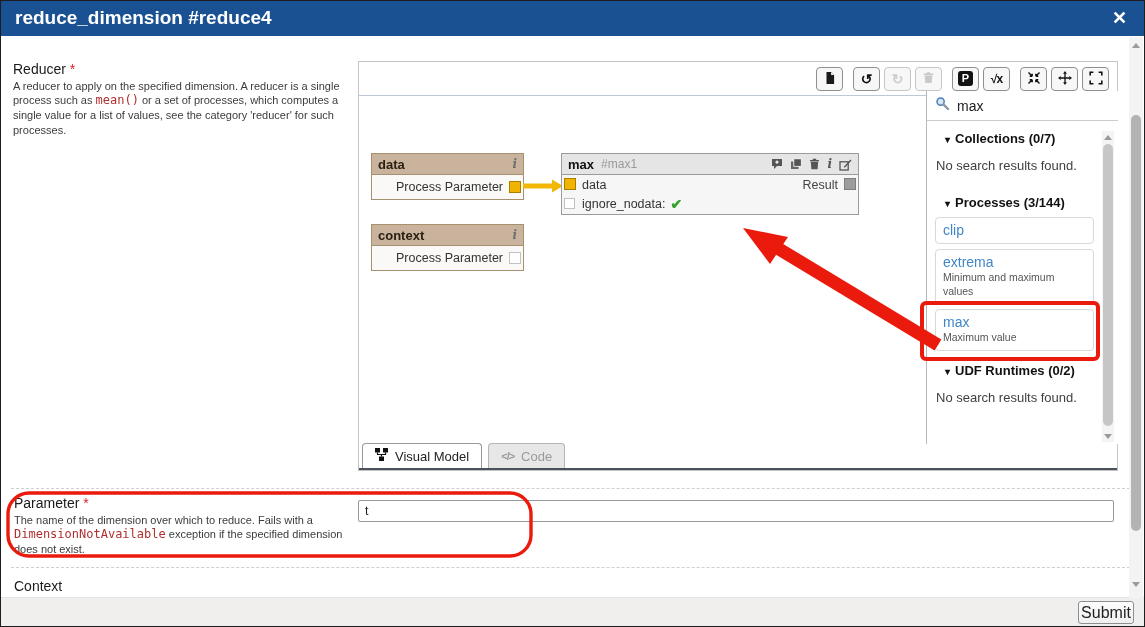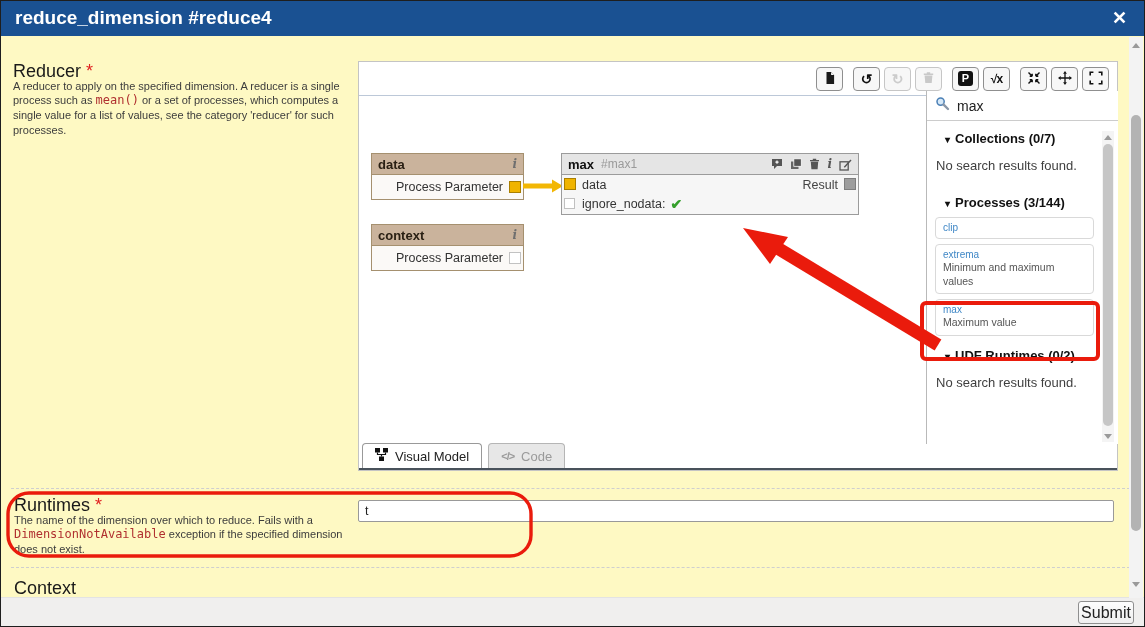--- a/index.html
+++ b/index.html
@@ -1,28 +1,28 @@
 <!DOCTYPE html>
 <html><head>
 <meta charset="utf-8">
 <style>
   * { margin:0; padding:0; box-sizing:border-box; }
   html,body { background:#e9e9e9; }
   body { font-family:"Liberation Sans", sans-serif; }
 
-  .modal { position:relative; width:1145px; height:627px; background:#fef9c3;
+  .modal { position:relative; width:1145px; height:627px; background:#ffffff;
            border:1px solid #1e1e1e; overflow:hidden; }
 
   
   .titlebar { position:absolute; left:0; top:0; right:0; height:35px; background:#1a5192; }
   .titlebar .title { position:absolute; left:14px; top:6px; color:#fff; font-size:19px; font-weight:bold; }
   .titlebar .close { position:absolute; right:17px; top:6px; color:#fff; font-size:18px; font-weight:bold; cursor:pointer; line-height:22px; }
 
   
-  .param-label { position:absolute; font-size:18px; color:#1a1a1a; }
+  .param-label { position:absolute; font-size:14px; color:#1a1a1a; }
   .req-star { color:#e02020; }
   .param-desc { position:absolute; font-size:11px; line-height:1.28; color:#3c3c3c; }
   .code-inline { font-family:"DejaVu Sans Mono", monospace; font-size:12px; color:#b03030; }
 
   .reducer-label { left:12px; top:60px; }
   .reducer-desc  { left:12px; top:78px; width:338px; }
 
   
   .editor { position:absolute; left:357px; top:60px; width:760px; height:410px;
             border:1px solid #c4c4c4; background:#fff; }
@@ -90,21 +90,21 @@
                   font-family:"Liberation Sans", sans-serif; }
   .panel-content { position:absolute; left:0; top:30px; right:0; bottom:0; overflow:hidden;
                    padding:10px 24px 0 8px; }
   .sec-head { font-size:13px; font-weight:bold; color:#111; cursor:pointer; margin-left:10px; }
   .sec-head .tri { font-size:10px; margin-right:5px; color:#111; }
   .empty-text { font-size:13px; color:#3f3f3f; margin-top:12px; margin-left:1px; }
   .mt22 { margin-top:22px; } .mt12 { margin-top:12px; }
   .card { border:1px solid #d9d9d9; border-radius:4px; padding:4px 7px 5px; margin-top:7px;
           background:#fff; cursor:pointer; }
   .card + .card { margin-top:5px; }
-  .card-title { font-size:10px; color:#3f87c6; }
+  .card-title { font-size:14px; color:#3f87c6; }
   .card-desc { font-size:10.5px; color:#555; line-height:1.3; margin-top:1px; }
 
   
   .panel-scroll { position:absolute; right:4px; top:40px; bottom:2px; width:12px; background:#f4f4f4; }
   .ps-up, .ps-down { position:absolute; left:0; width:12px; height:12px; display:flex;
                      align-items:center; justify-content:center; cursor:pointer; }
   .ps-up { top:0; } .ps-down { bottom:0; }
   .tri-up { width:0; height:0; border-left:4px solid transparent; border-right:4px solid transparent;
             border-bottom:5px solid #9a9a9a; }
   .tri-down { width:0; height:0; border-left:4px solid transparent; border-right:4px solid transparent;
@@ -369,21 +369,21 @@
       <div class="ps-down">
           <div class="tri-down"></div>
         </div>
     </div>
   </div>
 
   <div class="sep sep1"></div>
   <div class="sep sep2"></div>
 
   <div class="param-label dim-label">
-    <span>Runtimes</span>
+    <span>Parameter</span>
     <span class="req-star">*</span>
   </div>
   <div class="param-desc dim-desc">
     <span>The name of the dimension over which to reduce. Fails with a </span><span class="code-inline">DimensionNotAvailable</span><span> exception if the specified dimension does not exist.</span>
   </div>
   <input class="dim-input" type="text" value="t" style="">
 
   <div class="param-label ctx-label">Context</div>
 
   <div class="outer-scroll">

